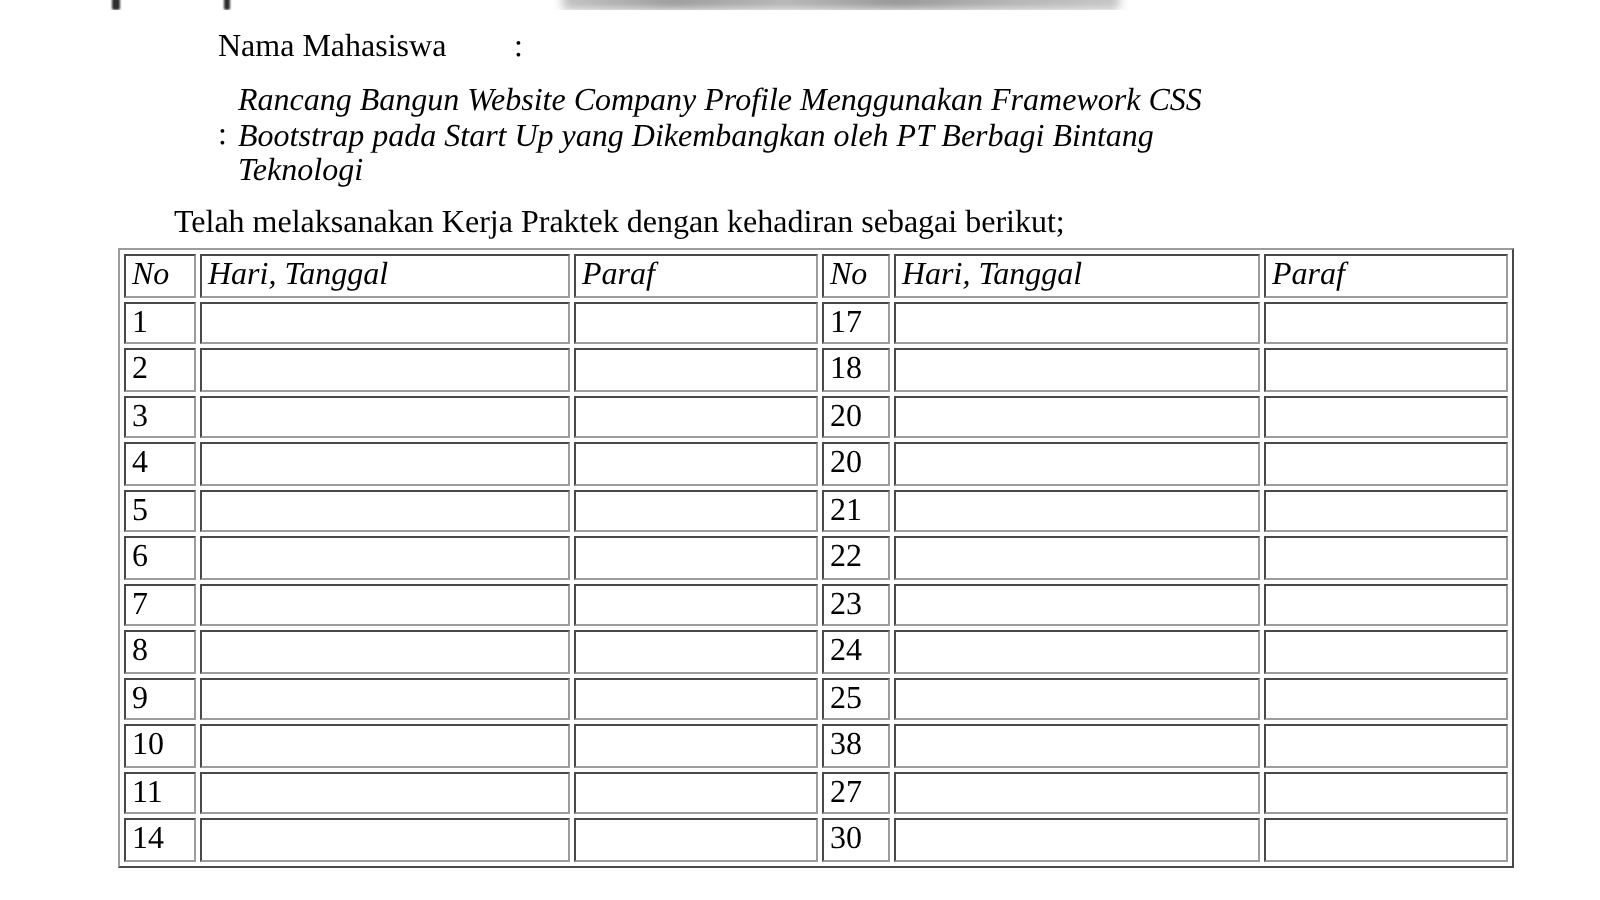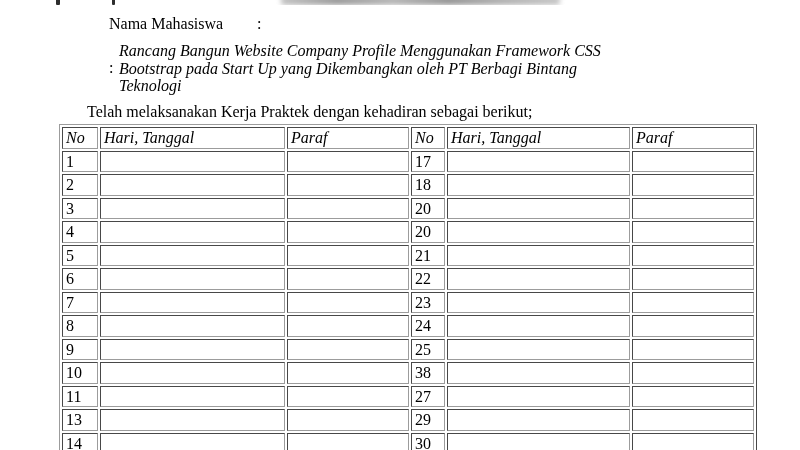--- a/index.html
+++ b/index.html
@@ -184,28 +184,20 @@
       </tr>
       <tr>
         <td>11</td>
         <td>&nbsp;</td>
         <td>&nbsp;</td>
         <td>27</td>
         <td>&nbsp;</td>
         <td>&nbsp;</td>
       </tr>
       <tr>
-        <td>13</td>
-        <td>&nbsp;</td>
-        <td>&nbsp;</td>
-        <td>29</td>
-        <td>&nbsp;</td>
-        <td>&nbsp;</td>
-      </tr>
-      <tr>
         <td>14</td>
         <td>&nbsp;</td>
         <td>&nbsp;</td>
         <td>30</td>
         <td>&nbsp;</td>
         <td>&nbsp;</td>
       </tr>
     </tbody>
 </table>
 

